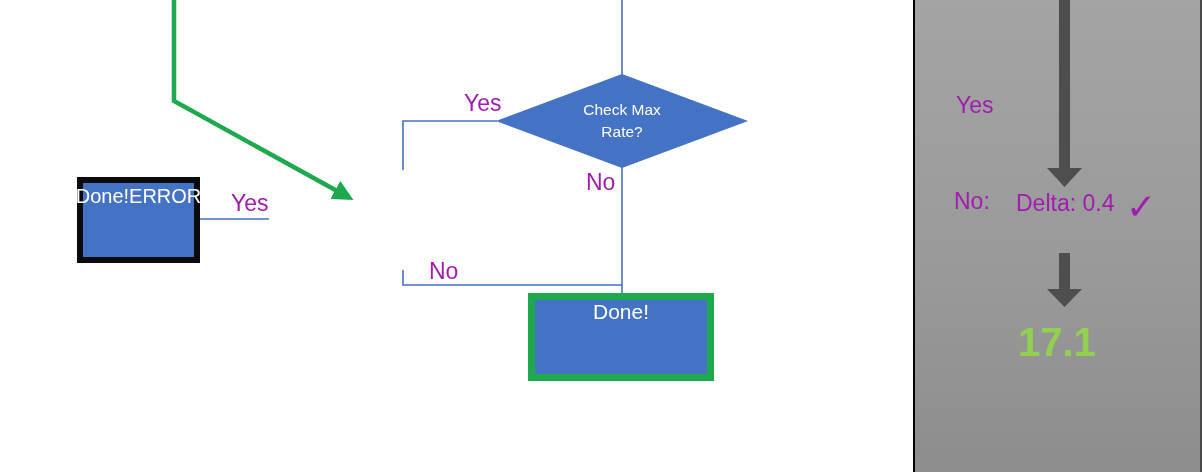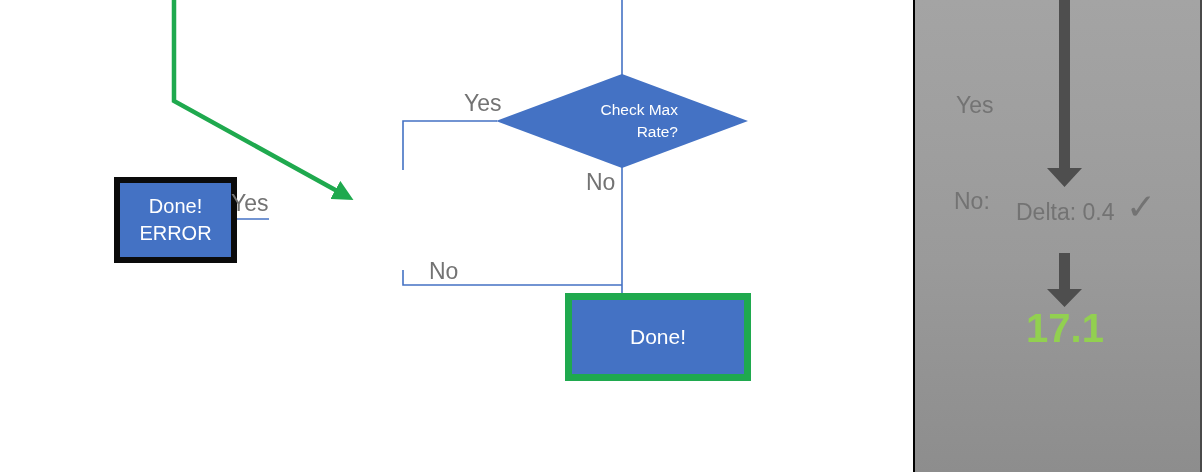--- a/index.html
+++ b/index.html
@@ -19,45 +19,45 @@
     box-shadow:inset -2px 0 0 #4a4a4a;
   }
 
   
   .diamond{
     position:absolute;z-index:2;background:#4472C4;
     clip-path:polygon(50% 0,100% 50%,50% 100%,0 50%);
     display:flex;align-items:center;justify-content:center;
     color:#fff;font-size:15.5px;line-height:1.45;text-align:center;
   }
-  .diamond .dlabel{display:block;text-align:right;}
+  .diamond .dlabel{display:block;}
   .d-check{left:496px;top:74px;width:252px;height:94px;}
   .d-check .dlabel{width:112px;}
   .d-rate{left:268px;top:169px;width:272px;height:102px;}
   .d-rate .dlabel{width:132px;}
 
   .node{
     position:absolute;z-index:2;background:#4472C4;box-sizing:border-box;
-    display:flex;flex-direction:column;align-items:center;justify-content:center;
-    color:#fff;text-align:center;margin-left:37px;
+    display:flex;flex-direction:row;justify-content:center;
+    color:#fff;text-align:center;
   }
   .n-error{left:77px;top:177px;width:123px;height:86px;border:6px solid #0b0b0b;font-size:20px;line-height:1.35;}
   .n-done{left:528px;top:293px;width:186px;height:88px;border:7px solid #1FA94E;font-size:21px;}
 
   
-  .lbl{position:absolute;z-index:4;color:#737373;font-size:23px;white-space:nowrap;}
+  .lbl{position:absolute;z-index:4;color:#a21caf;font-size:23px;white-space:nowrap;}
   .yes1{left:464px;top:90px;}
   .no1{left:586px;top:169px;}
   .yes2{left:231px;top:190px;}
   .no2{left:429px;top:258px;}
   .p-yes{left:956px;top:92px;}
   .p-no{left:954px;top:188px;}
-  .p-delta{left:1016px;top:199px;}
+  .p-delta{left:1016px;top:190px;}
   .p-check{left:1126px;top:186px;font-size:36px;font-weight:bold;}
-  .p-value{left:1018px;top:306px;width:94px;text-align:center;font-size:40px;font-weight:bold;color:#92D050;}
+  .p-value{left:1018px;top:320px;width:94px;text-align:left;font-size:40px;font-weight:bold;color:#92D050;}
 </style>
 </head>
 <body>
 
 <div class="stage">
 
   <div class="panel"></div>
 
   <svg class="layer under">
     <path d="M622 0 V75" stroke="#4472C4" stroke-width="1.6" fill="none"></path>

